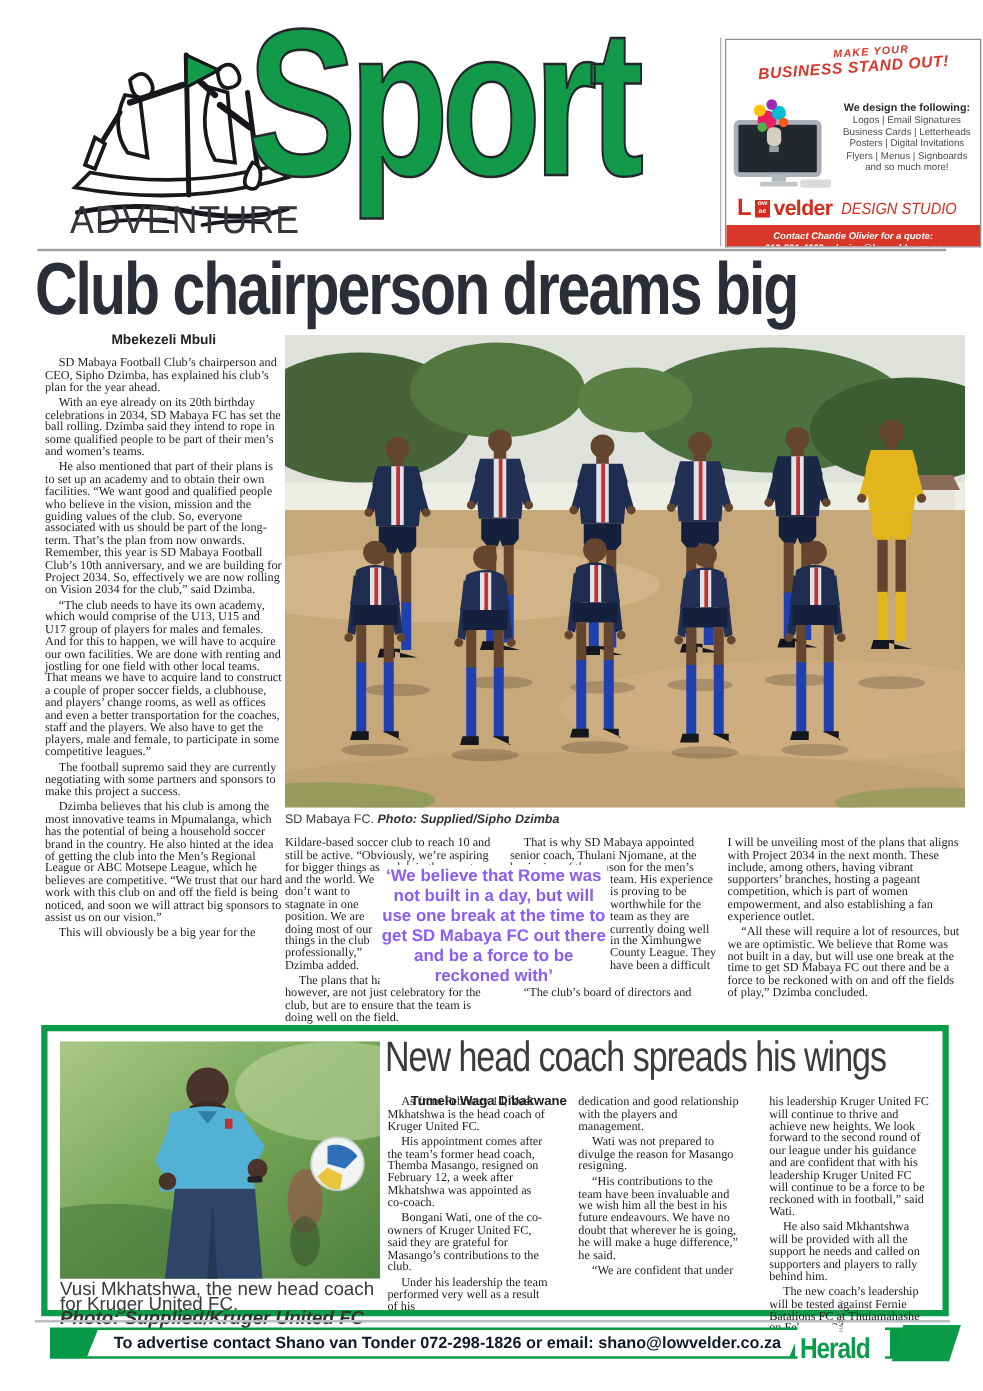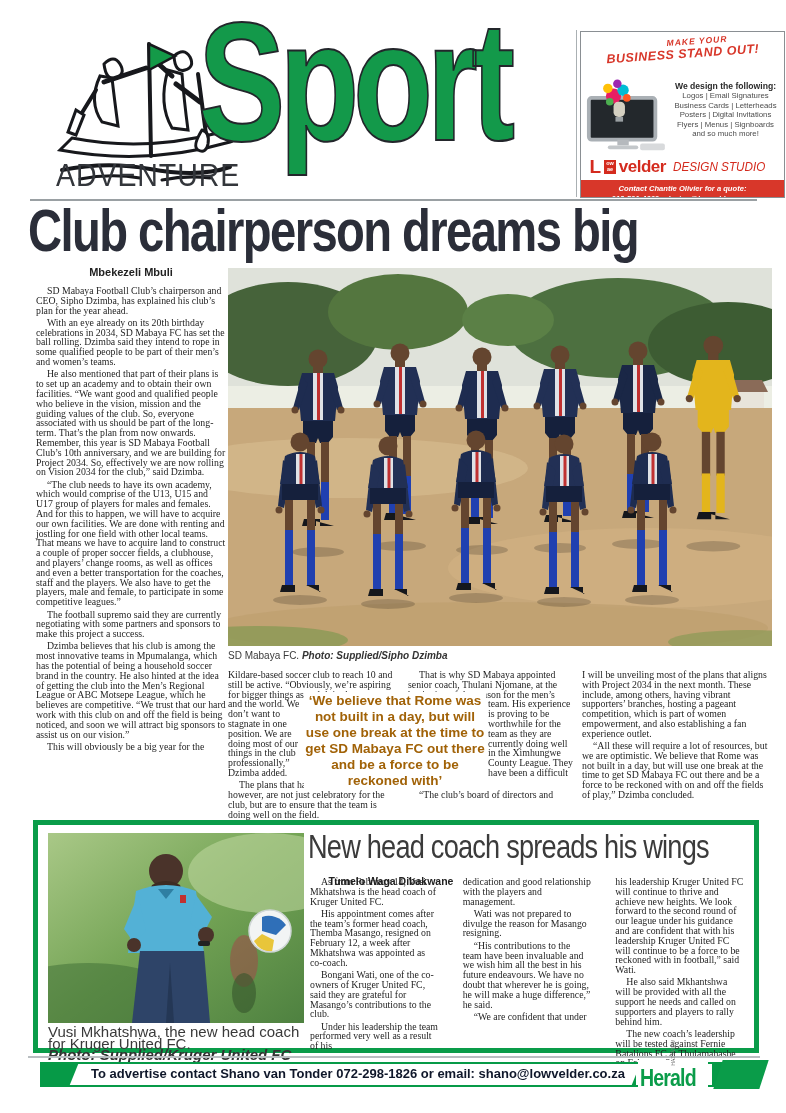--- a/index.html
+++ b/index.html
@@ -58,21 +58,21 @@
   .caption b{font-style:italic;color:#333;}
   .main-caption{position:absolute;left:228px;top:650px;width:544px;}
   
   .midsec{position:absolute;left:228px;top:670px;width:544px;height:142px;}
   .midcols{display:flex;gap:8px;}
   .mc1{width:172px;}.mc2{width:166px;}.mc3{width:190px;}
   .sp-r{float:right;width:96px;height:78px;}
   .sp-l{float:left;width:80px;height:70px;}
   .pullquote{position:absolute;left:76px;top:22px;width:182px;background:#fff;
       font-family:"Liberation Sans",sans-serif;font-weight:bold;font-size:13.5px;
-      line-height:16px;color:#a16207;text-align:center;padding:1px 0;}
+      line-height:16px;color:#8b5cf6;text-align:center;padding:1px 0;}
   
   .greenbox{position:absolute;left:33px;top:820px;width:716px;height:223px;
       border:5px solid #0a9c49;background:#fff;}
   .coach-photo{position:absolute;left:10px;top:8px;}
   .coach-caption{position:absolute;left:10px;top:201px;width:256px;font-size:15px;line-height:11.5px;}
   .h2line{position:absolute;left:270px;top:2px;font-family:"Liberation Sans",sans-serif;
       font-weight:400;font-size:34px;color:#3b3b3b;letter-spacing:-1px;white-space:nowrap;
       transform:scaleX(.8);transform-origin:left top;}
   .second-byline{position:absolute;left:278px;top:50px;width:150px;font-size:10.5px;}
   .botcols{position:absolute;left:272px;top:52px;width:434px;display:flex;gap:24px;}

